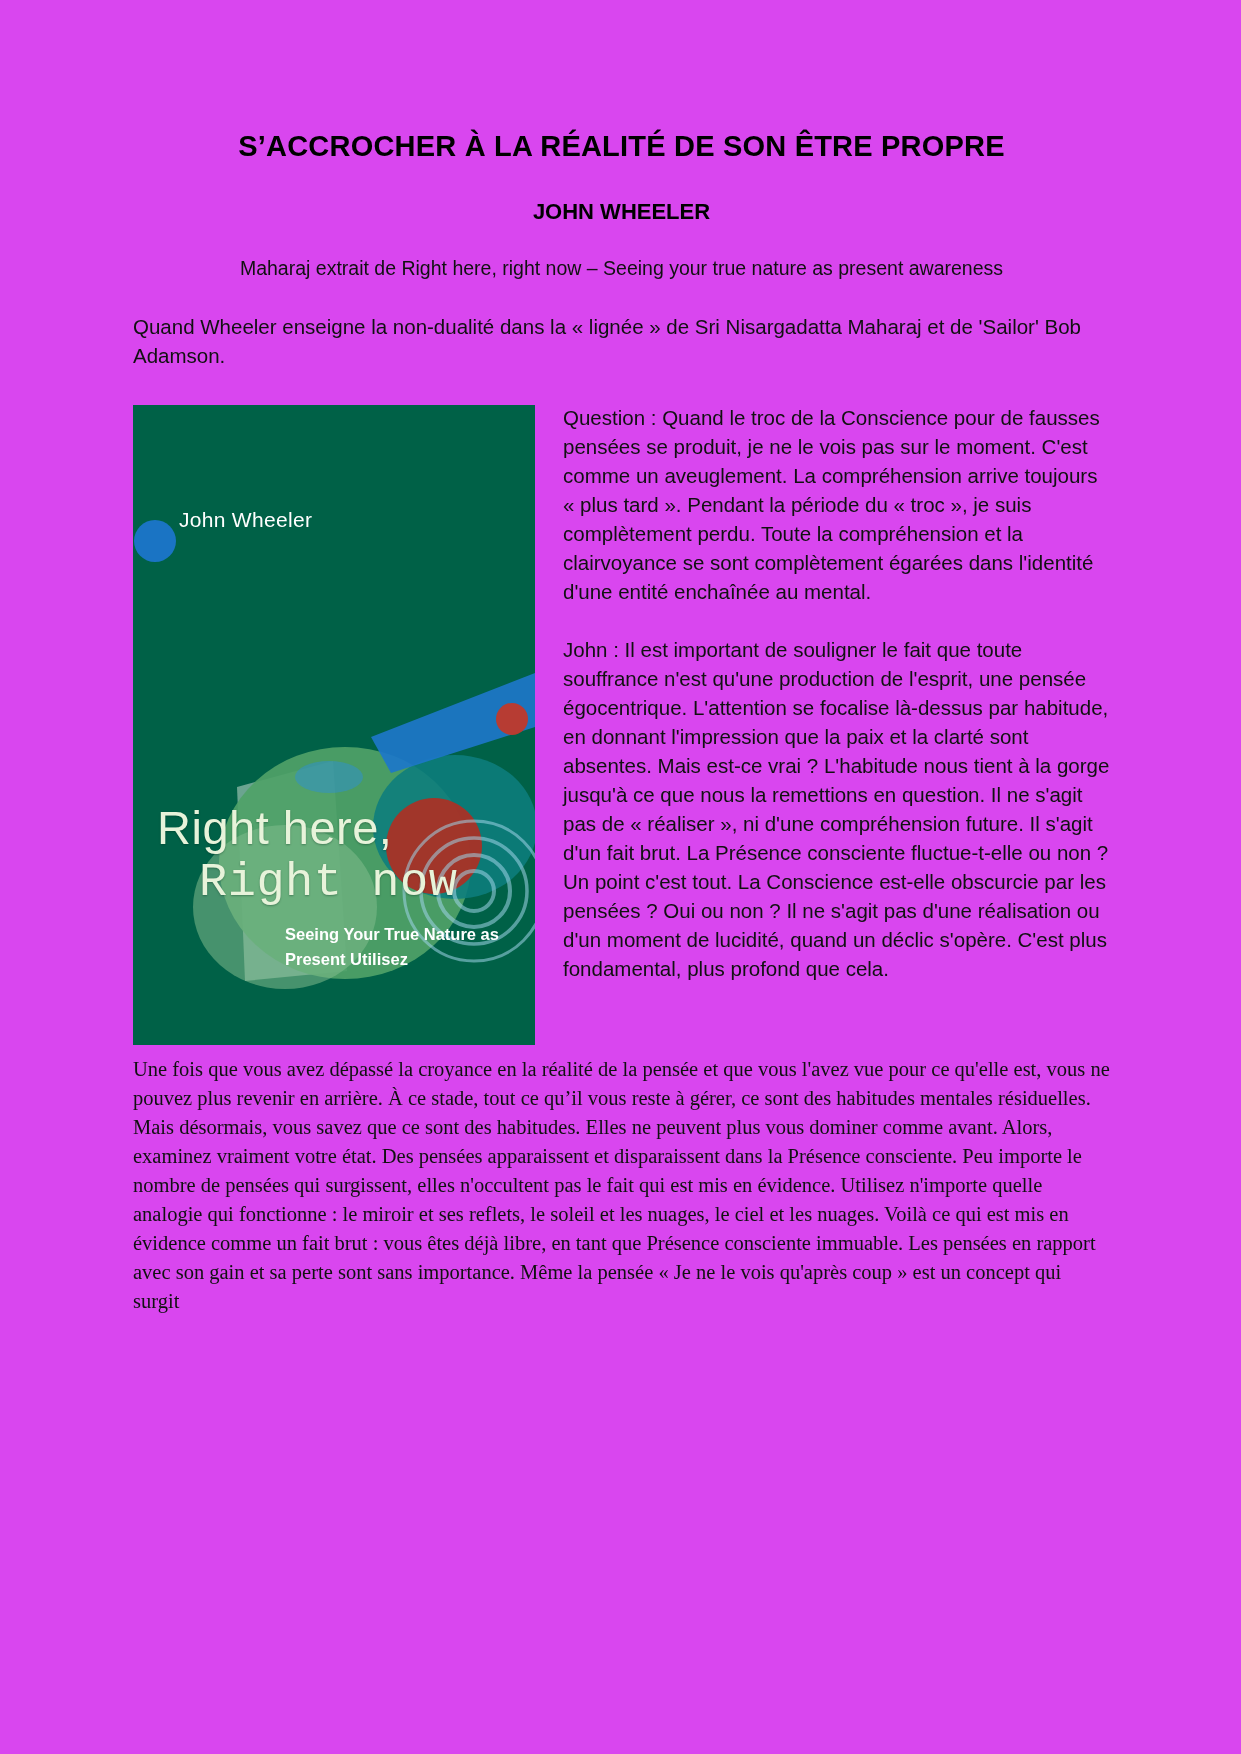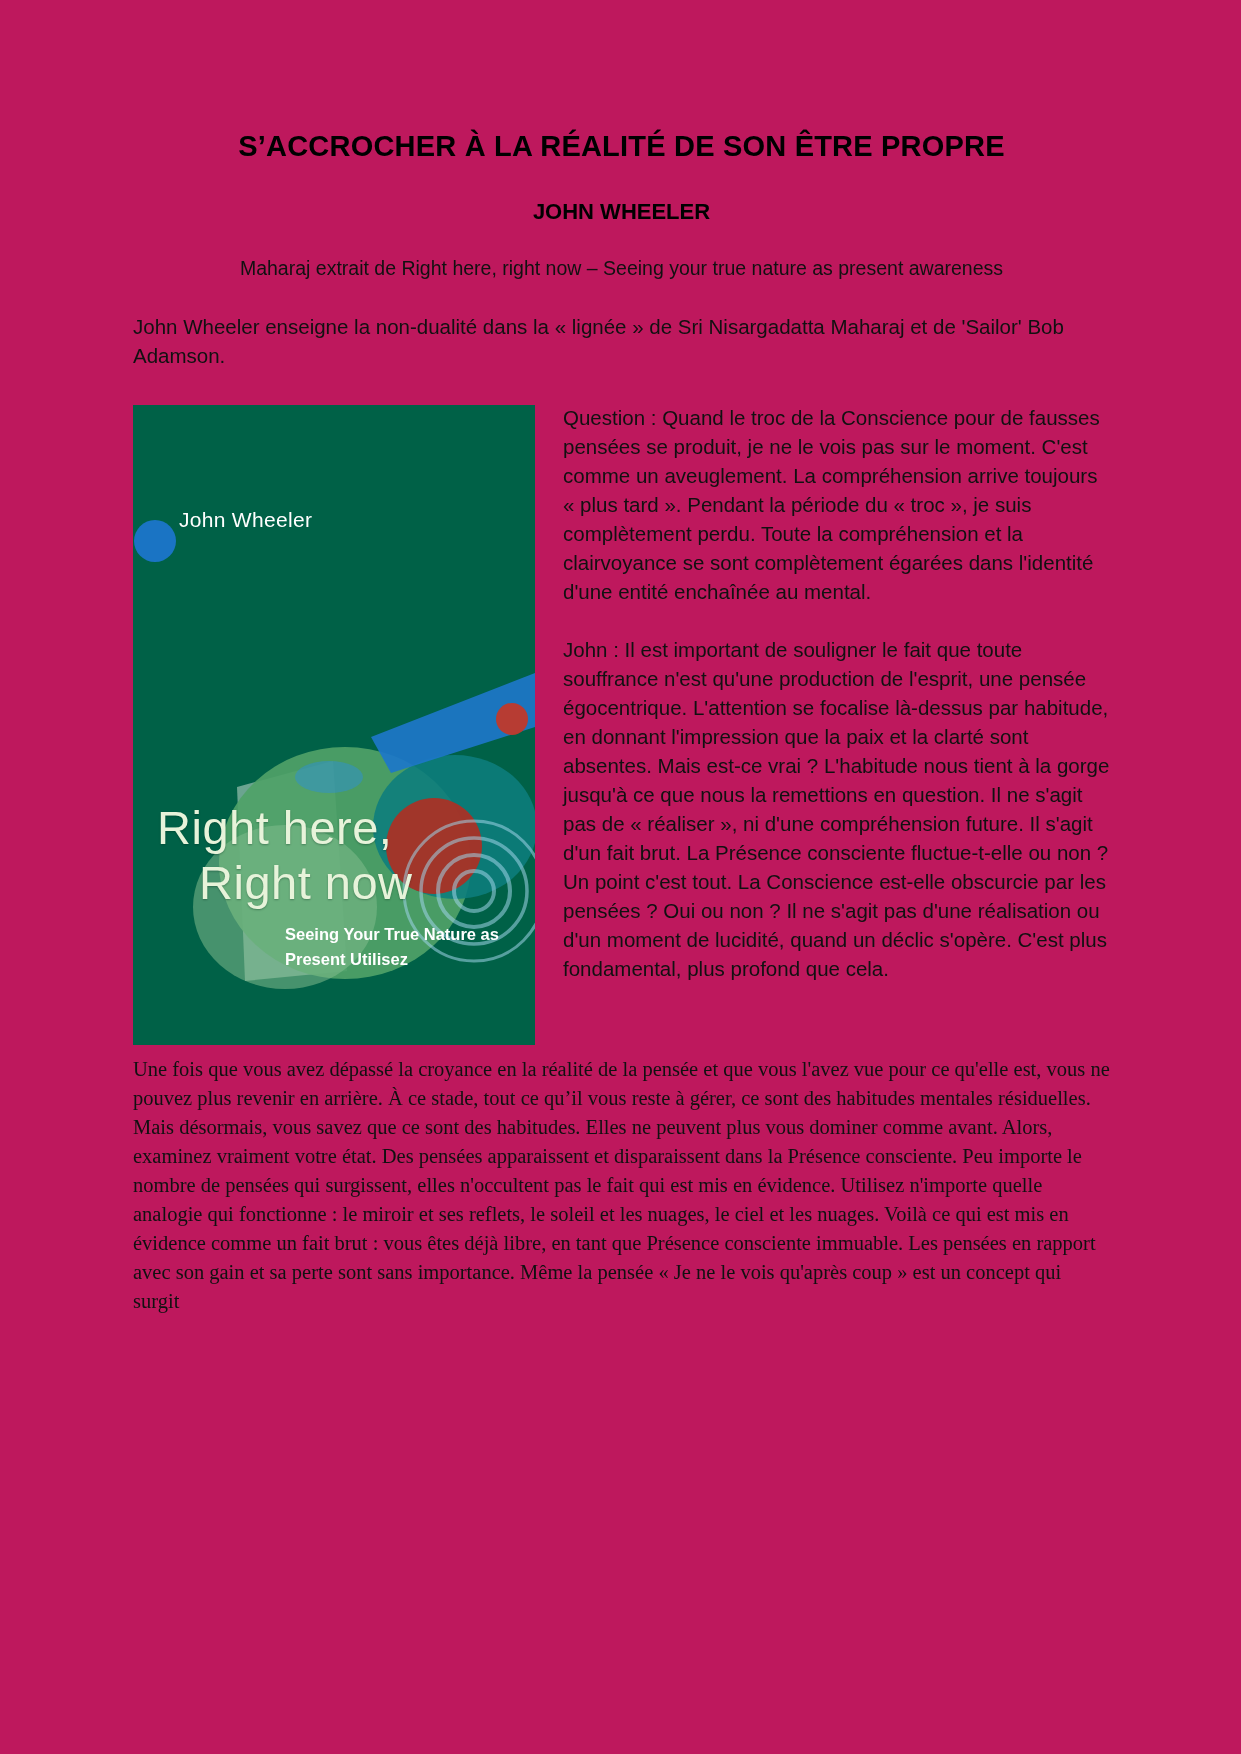--- a/index.html
+++ b/index.html
@@ -6,21 +6,21 @@
   html, body { background:#ffffff; }
   body {
     font-family:"Liberation Sans", sans-serif;
     color:#111111;
     -webkit-font-smoothing:antialiased;
   }
   .page {
     width:1241px;
     min-height:1754px;
     margin:0 auto;
-    background:#be185d;
+    background:#d946ef;
     padding:130px 131px 80px 133px;
   }
   .doc-title {
     font-size:29px;
     font-weight:700;
     text-align:center;
     letter-spacing:.2px;
     color:#000000;
   }
   .doc-author {
@@ -72,21 +72,21 @@
     position:absolute;
     left:24px;
     top:396px;
     color:#e7f3da;
     font-size:47px;
     line-height:1.17;
     font-weight:400;
     letter-spacing:.5px;
     text-shadow:0 1px 2px rgba(0,40,25,.35);
   }
-  .cover-title .indent { margin-left:42px; }
+  .cover-title .indent { margin-left:42px;font-family:Liberation Mono, monospace; }
   .cover-subtitle {
     position:absolute;
     left:152px;
     top:517px;
     color:#ffffff;
     font-size:16.5px;
     line-height:1.5;
     font-weight:700;
   }
 </style>
@@ -94,21 +94,21 @@
 <body>
 
 <div class="page">
 
   <h1 class="doc-title">S’ACCROCHER À LA RÉALITÉ DE SON ÊTRE PROPRE</h1>
 
   <h2 class="doc-author">JOHN WHEELER</h2>
 
   <p class="source-line"><span>Maharaj extrait de </span><span class="book-ref">Right here, right now – Seeing your true nature as present awareness</span></p>
 
-  <p class="intro">John Wheeler enseigne la non-dualité dans la « lignée » de Sri Nisargadatta Maharaj et de 'Sailor' Bob Adamson.</p>
+  <p class="intro">Quand Wheeler enseigne la non-dualité dans la « lignée » de Sri Nisargadatta Maharaj et de 'Sailor' Bob Adamson.</p>
 
   <div class="article">
 
     <div class="book-cover">
       <svg class="cover-svg" viewBox="0 0 402 640" preserveAspectRatio="none" aria-hidden="true">
 
         <rect x="0" y="0" width="402" height="640" fill="#006147"></rect>
 
         <circle cx="22" cy="136" r="21" fill="#1a74c4"></circle>
 

